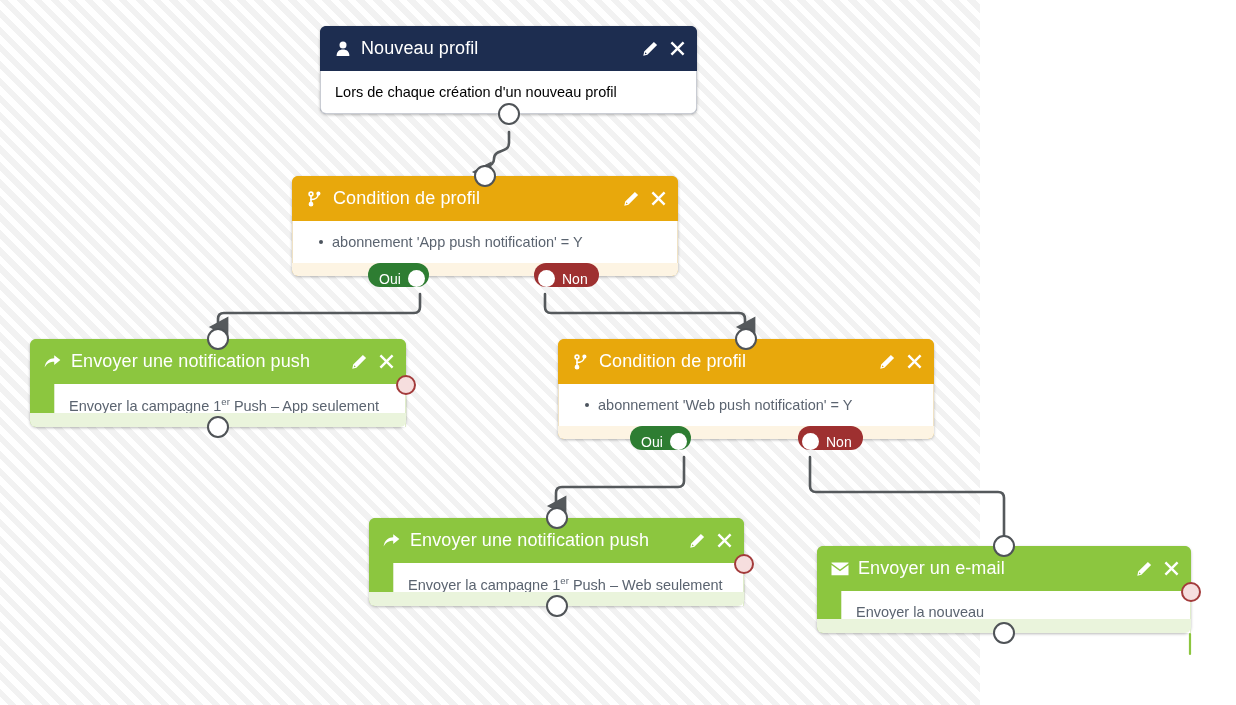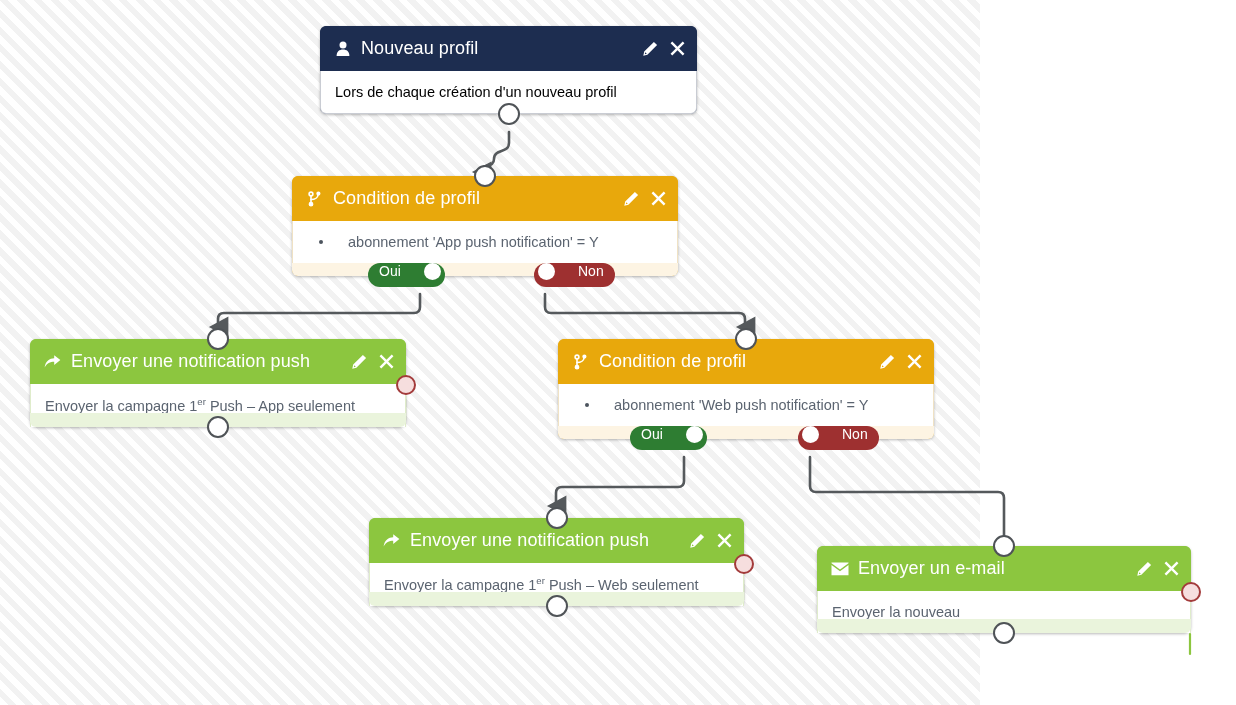--- a/index.html
+++ b/index.html
@@ -106,40 +106,41 @@
   }
   .node.trigger { background: #1d2d50; }
 
   
   .node.condition { background: #e8a80c; padding-bottom: 13px; }
   .node.condition .node-head { background: #e8a80c; }
   .node.condition .node-body {
     border-left: 1px solid #f0e2c4;
     border-right: 1px solid #f0e2c4;
   }
-  .cond-rule { display: flex; align-items: baseline; padding-left: 12px; gap: 16px; }
+  .cond-rule { display: flex; align-items: baseline; padding-left: 12px; }
   .cond-rule .bullet {
     width: 4px; height: 4px; border-radius: 50%;
     background: #4c545e; margin-right: 9px;
     position: relative; top: -3px; flex: 0 0 auto;
   }
   .node.condition .foot {
     height: 13px;
     background: #fdf4e3;
     border-radius: 0 0 6px 6px;
     position: absolute;
     left: 0; right: 0; bottom: 0;
   }
 
   
   .node.action { background: #8cc63f; }
   .node.action .node-head { background: #8cc63f; }
   .node.action .node-body {
     border-left: 1px solid #dfeccb;
     border-right: 1px solid #dfeccb;
+    margin-left: 24px;
   }
   .node.action .foot {
     height: 14px;
     background: #eaf4dc;
     border-radius: 0 0 6px 6px;
     position: absolute;
     left: 0; right: 0; bottom: 0;
   }
 
   
@@ -162,26 +163,25 @@
     right: -10px;
     left: auto;
   }
 
   
   .badge {
     position: absolute;
     height: 24px;
     border-radius: 12px;
     display: flex;
-    align-items: flex-start;
+    align-items: flex-end;
     color: #ffffff;
     font-size: 14px;
     z-index: 6;
     padding: 0 4px;
-    gap: 16px;
   }
   .badge .dot {
     width: 17px; height: 17px;
     border-radius: 50%;
     background: #ffffff;
     flex: 0 0 auto;
   }
   .badge .txt { padding: 0 7px; white-space: nowrap; }
 
   .badge.yes { background: #2e7d32; }

